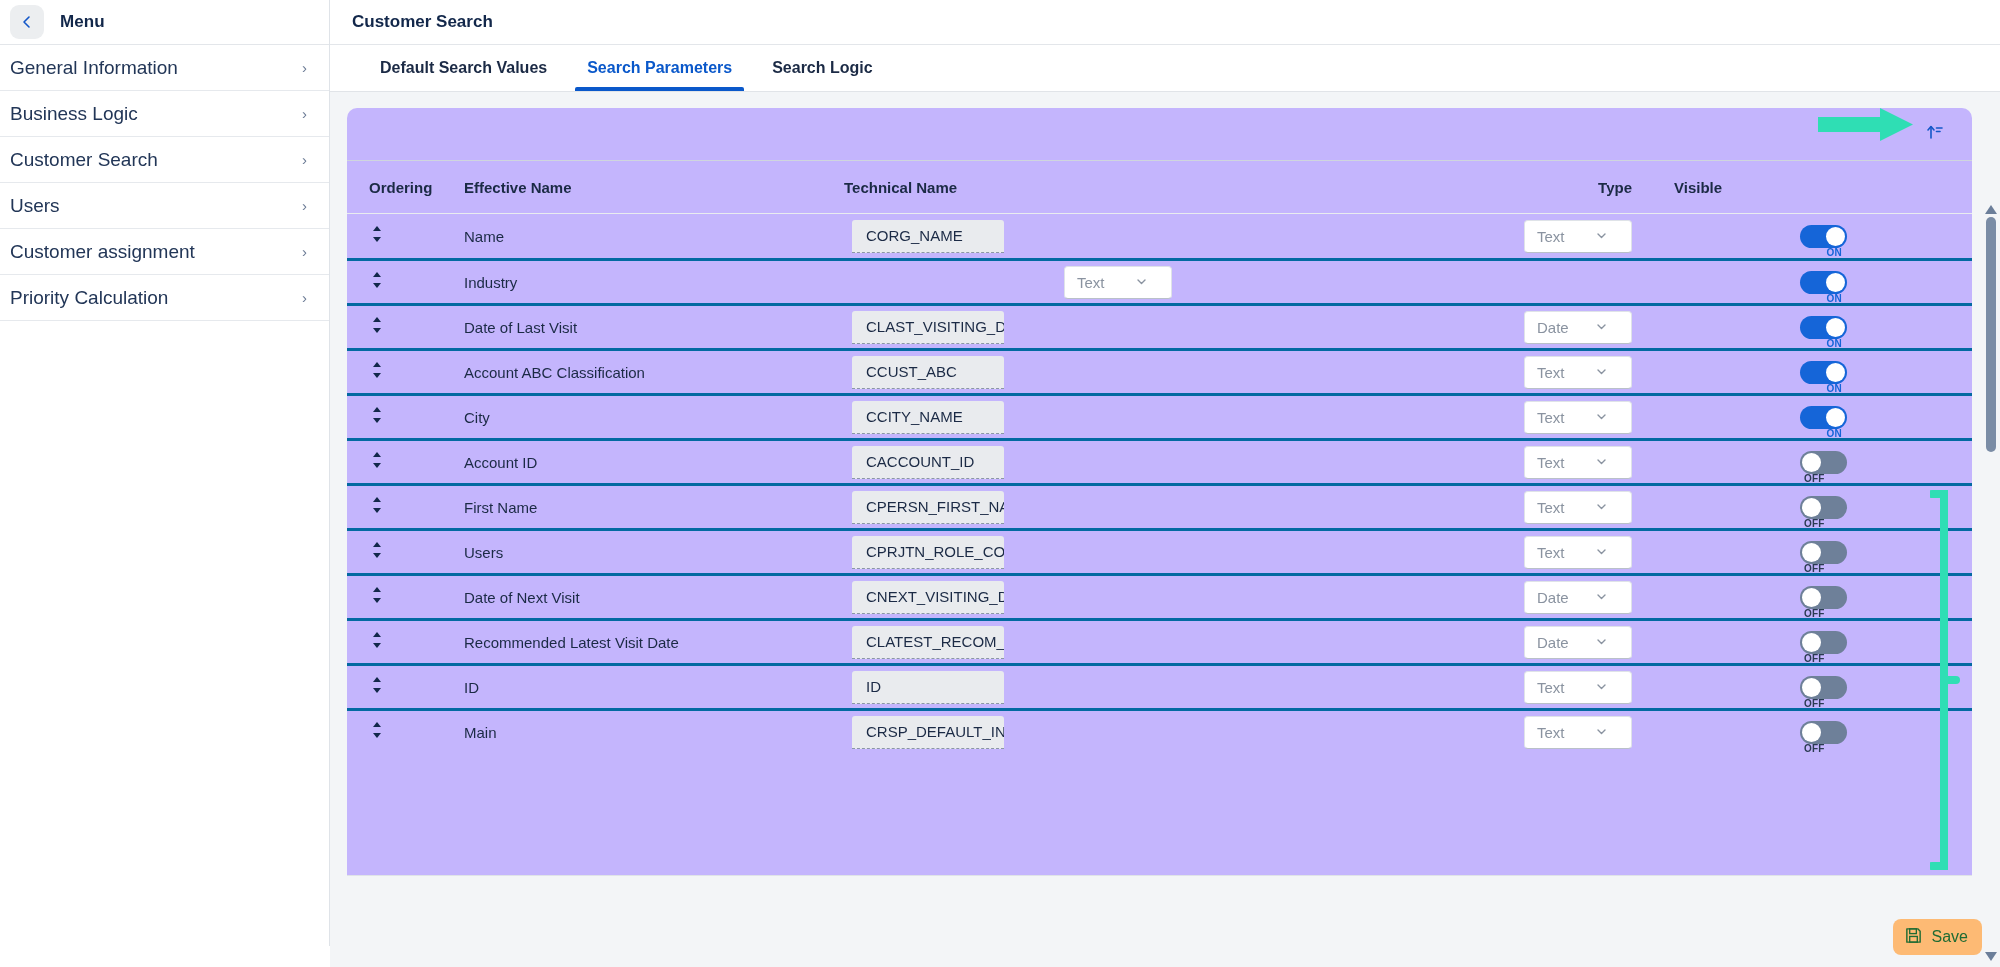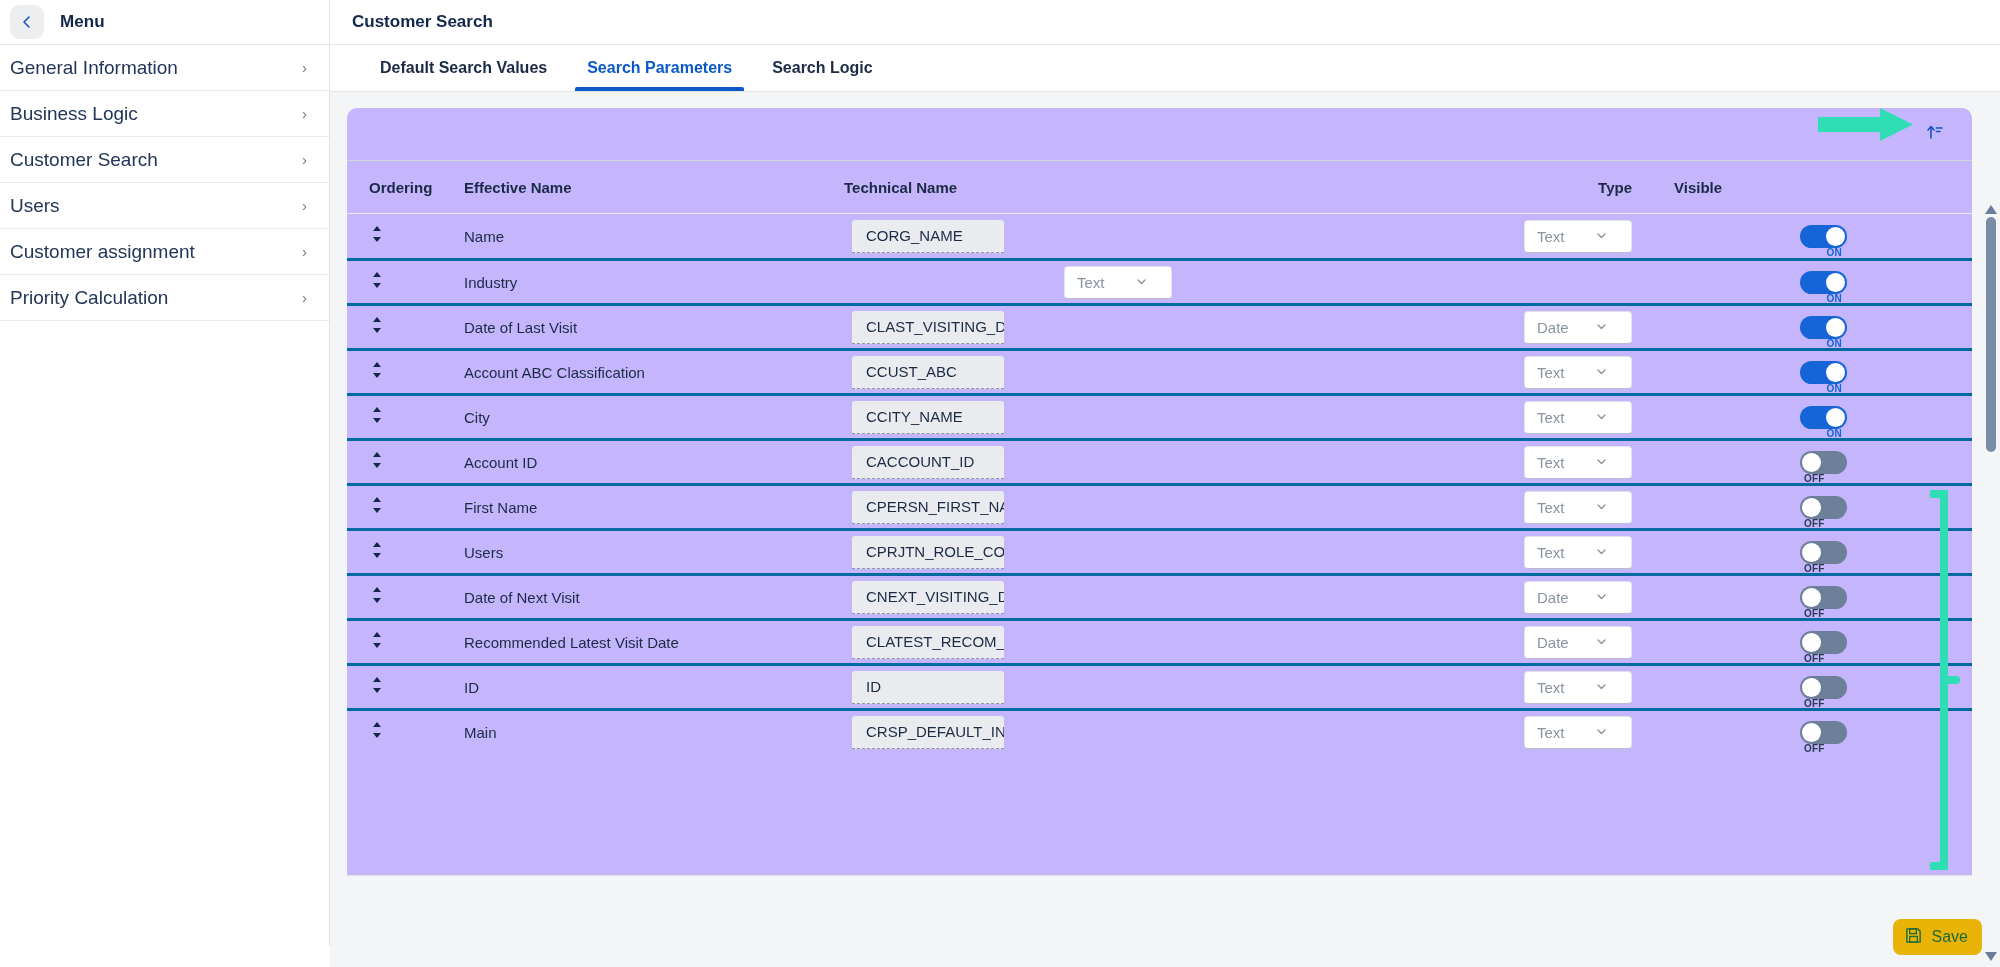--- a/index.html
+++ b/index.html
@@ -234,21 +234,21 @@
     left: 1930px; top: 490px;
     width: 34px; height: 380px;
     pointer-events: none;
   }
 
   
   .save-btn {
     position: absolute;
     right: 18px; bottom: 12px;
     height: 36px;
-    background: #eab308;
+    background: #fdba74;
     border-radius: 8px;
     display: flex; align-items: center;
     padding: 0 14px 0 11px;
     cursor: pointer;
   }
   .save-label {
     margin-left: 9px;
     font-size: 16px; color: #1f6b33; font-weight: normal;
   }
 </style>

